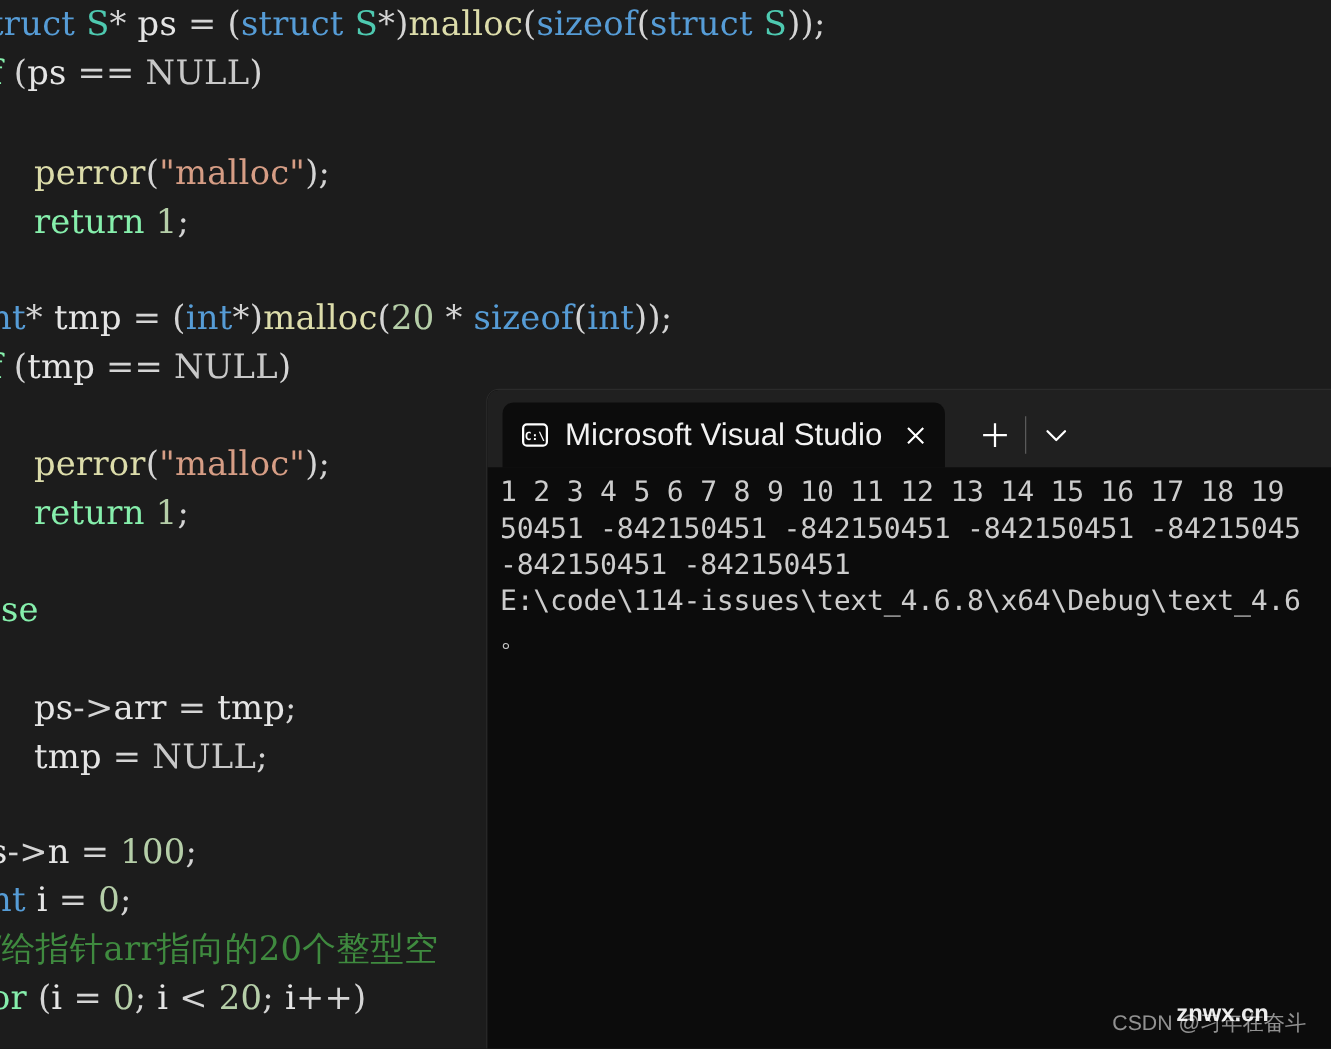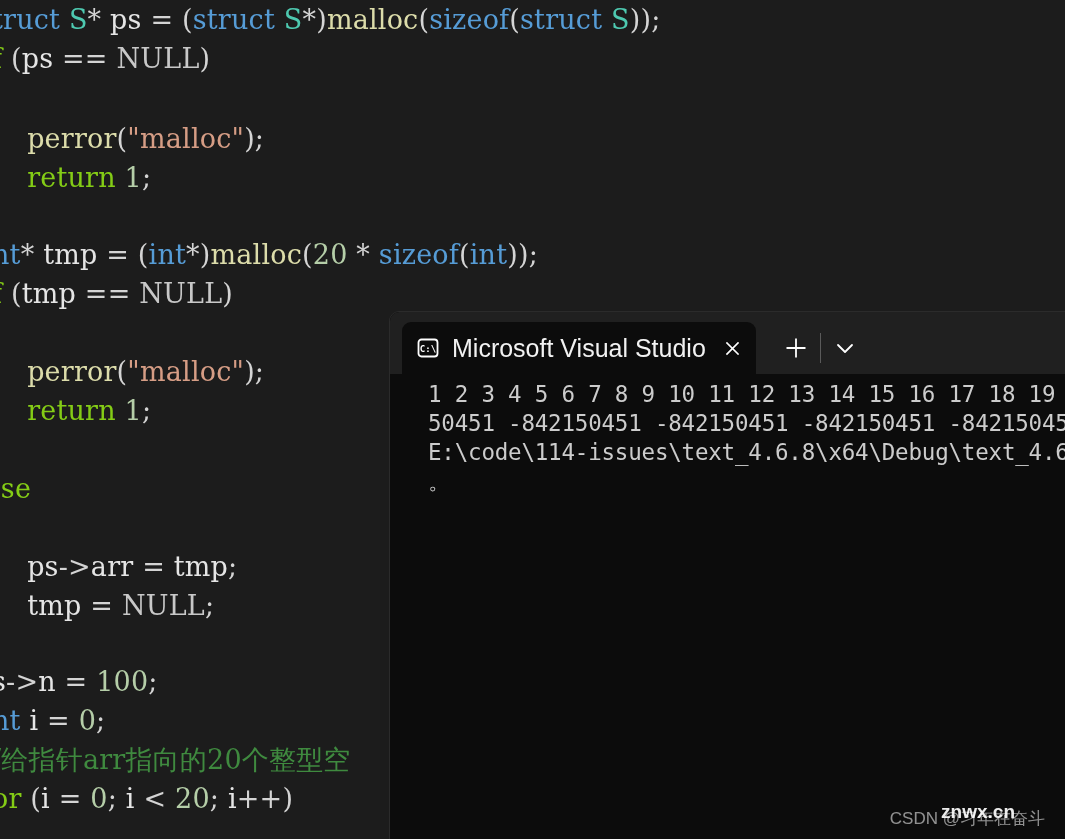--- a/index.html
+++ b/index.html
@@ -36,21 +36,21 @@
     position: absolute;
     left: -8px;
     white-space: pre;
     font-family: "DejaVu Serif", "Liberation Serif", serif;
     font-size: 27px;
     line-height: 39px;
     letter-spacing: 0.2px;
     color: #d4d4d4;
   }
   
-  .kw      { color: #84cc16; text-align: center; }   
+  .kw      { color: #86efac; text-align: center; }   
   .type    { color: #4ec9b0; }   
   .kwt     { color: #569cd6; }   
   .ident   { color: #e5e5e5; }   
   .fn      { color: #dcdcaa; }   
   .num     { color: #b5cea8; }   
   .str     { color: #d69d85; }   
   .punct   { color: #d4d4d4; }
   .cmt     { color: #3f8a3f; }
   .macro   { color: #c8c8c8; }
 
@@ -146,21 +146,20 @@
     box-sizing: border-box;
     overflow: hidden;
   }
   .term-line {
     font-family: "DejaVu Sans Mono", "Liberation Mono", monospace;
     font-size: 22.5px;
     line-height: 29px;
     color: #cccccc;
     white-space: pre;
     letter-spacing: -0.2px;
-    margin-left: 28px;
   }
   .term-line.cjk {
     font-family: "DejaVu Sans", "Liberation Sans", sans-serif;
     letter-spacing: 0;
   }
   .caret {
     display: inline-block;
     width: 2px;
     height: 26px;
     background: #cccccc;
@@ -257,20 +256,21 @@
         <svg width="22" height="22" viewBox="0 0 22 22" aria-hidden="true">
           <path d="M4 8 L11 15 L18 8" stroke="#ffffff" stroke-width="1.8" fill="none" stroke-linecap="round" stroke-linejoin="round"></path>
         </svg>
       </div>
     </div>
 
     <div id="console-body">
       <div id="term-lines">
           <div class="term-line">1 2 3 4 5 6 7 8 9 10 11 12 13 14 15 16 17 18 19</div>
           <div class="term-line">50451 -842150451 -842150451 -842150451 -84215045</div>
+          <div class="term-line">-842150451 -842150451</div>
           <div class="term-line">E:\code\114-issues\text_4.6.8\x64\Debug\text_4.6</div>
           <div class="term-line cjk">。</div>
         </div>
     </div>
   </div>
 
   <div id="watermark">
     <span class="wm-base">CSDN @习年在奋斗</span>
     <span class="wm-over">znwx.cn</span>
   </div>

